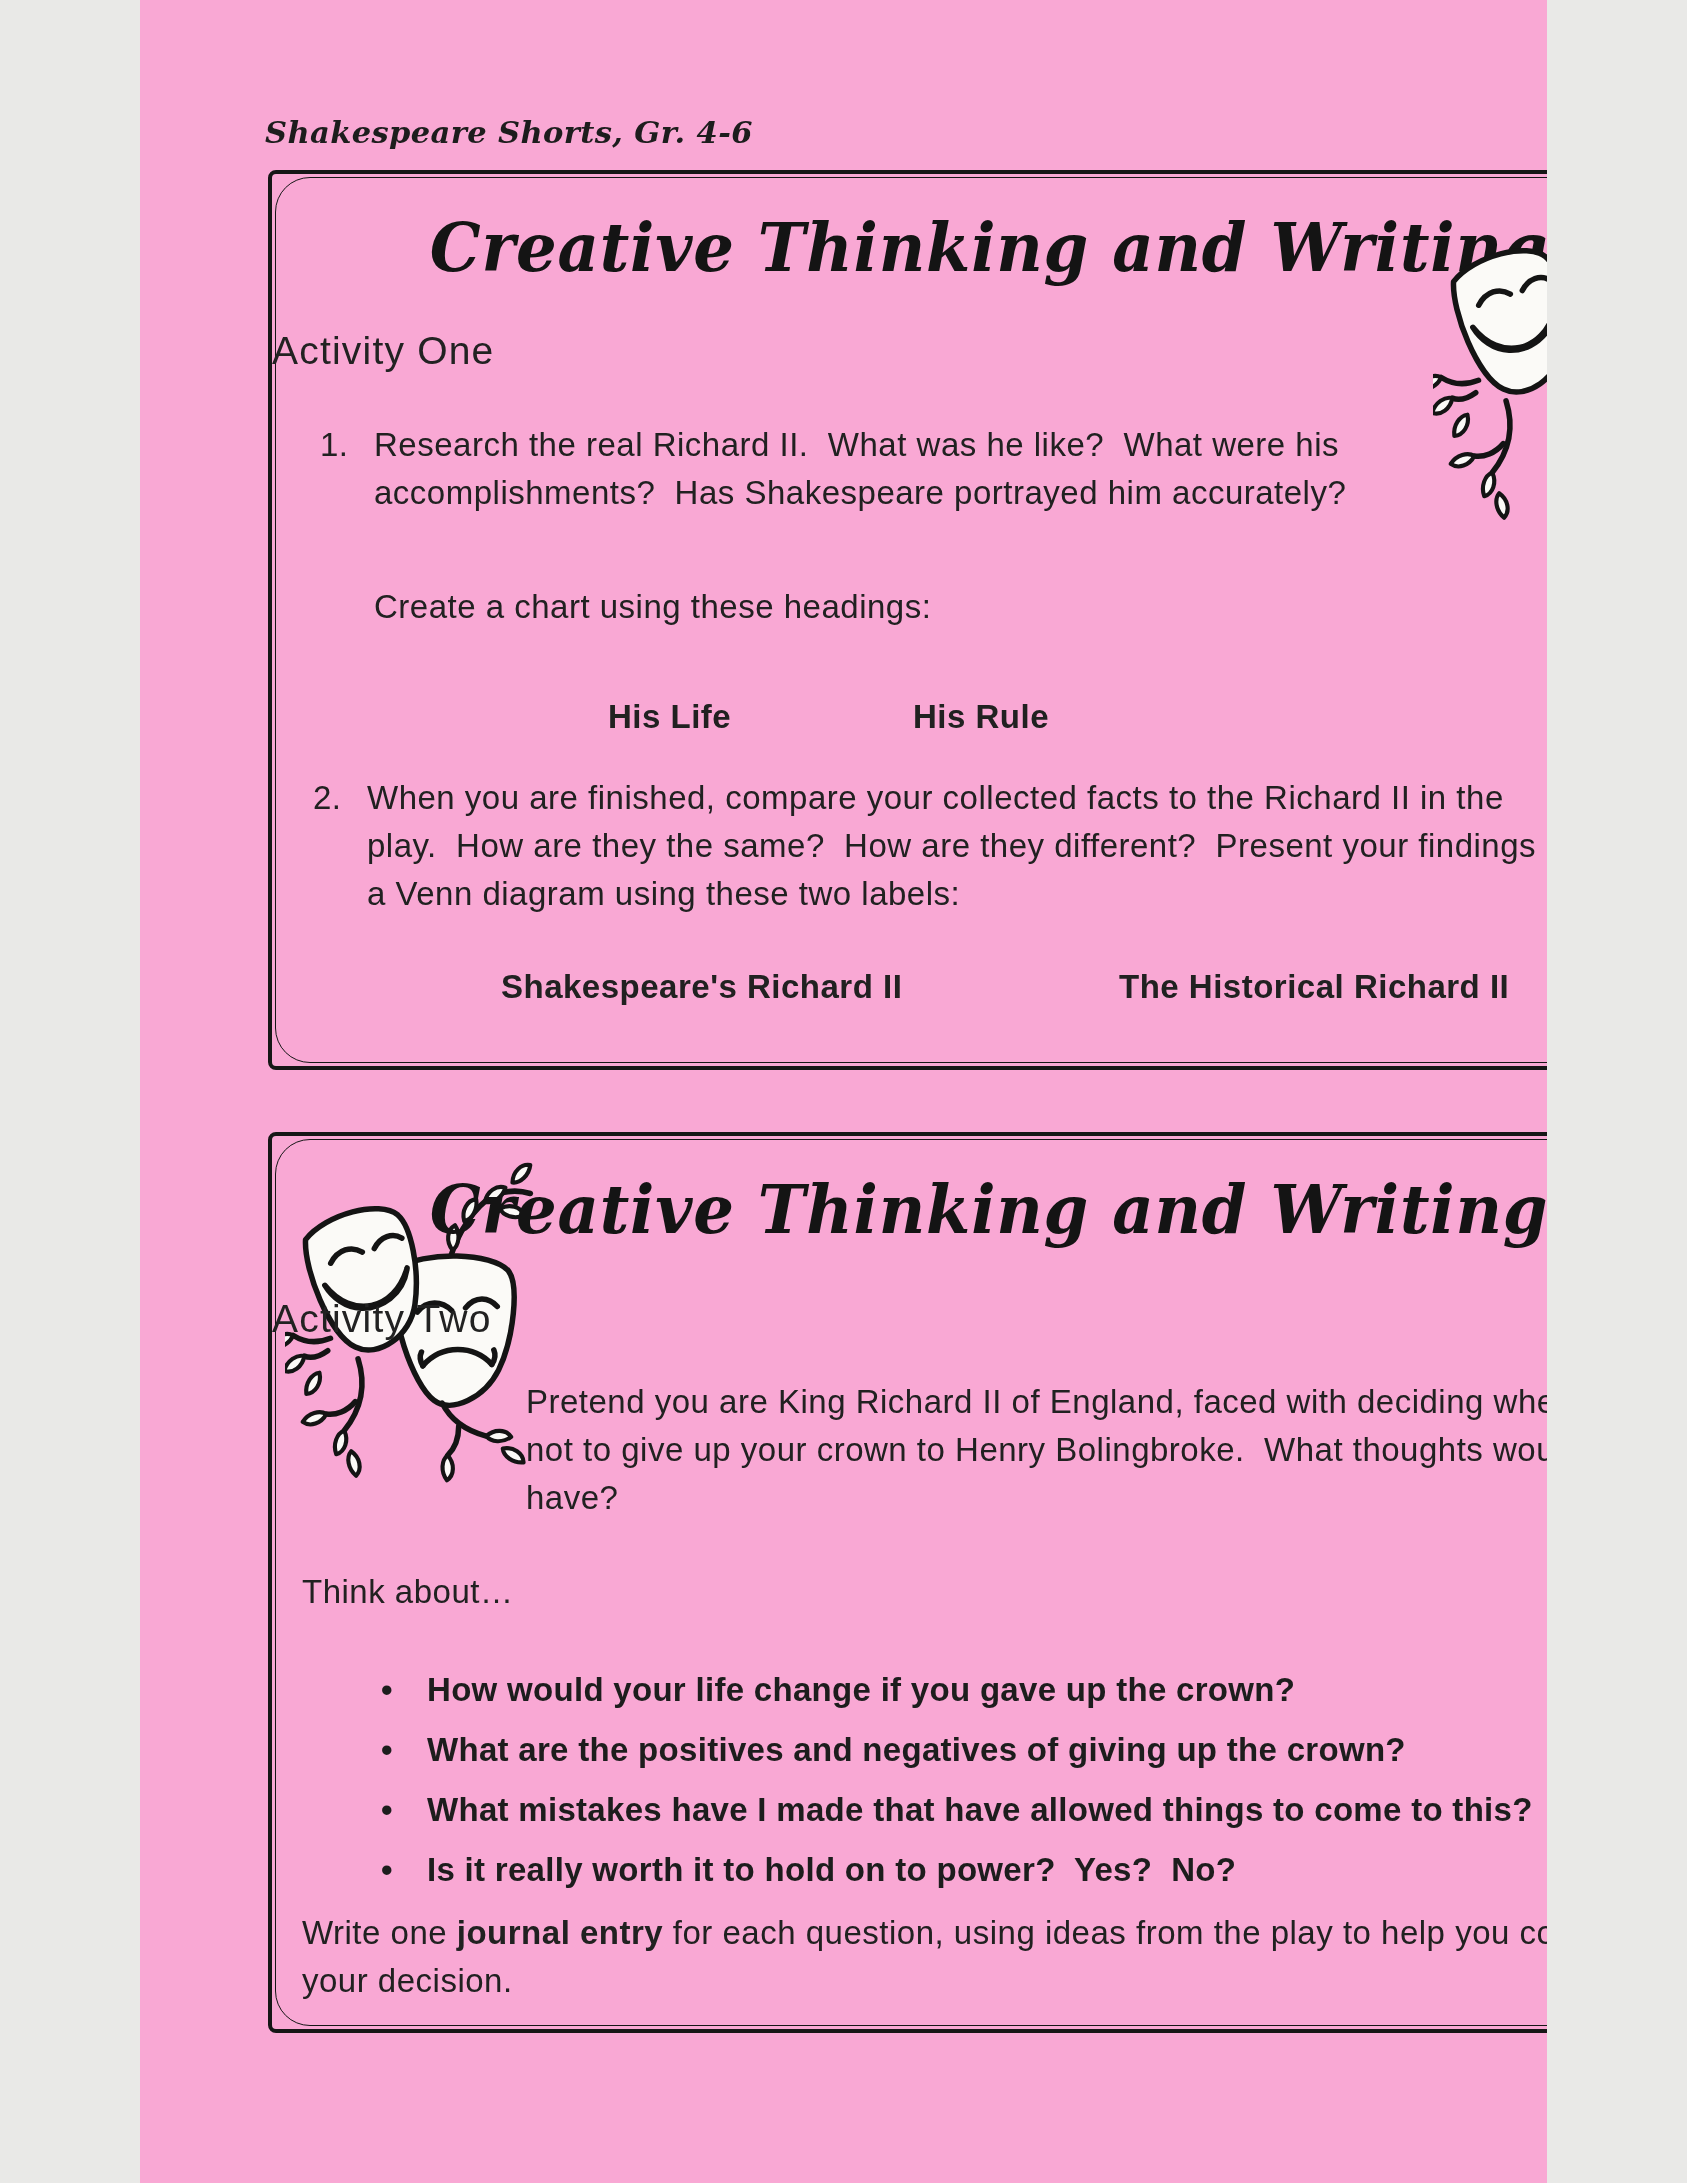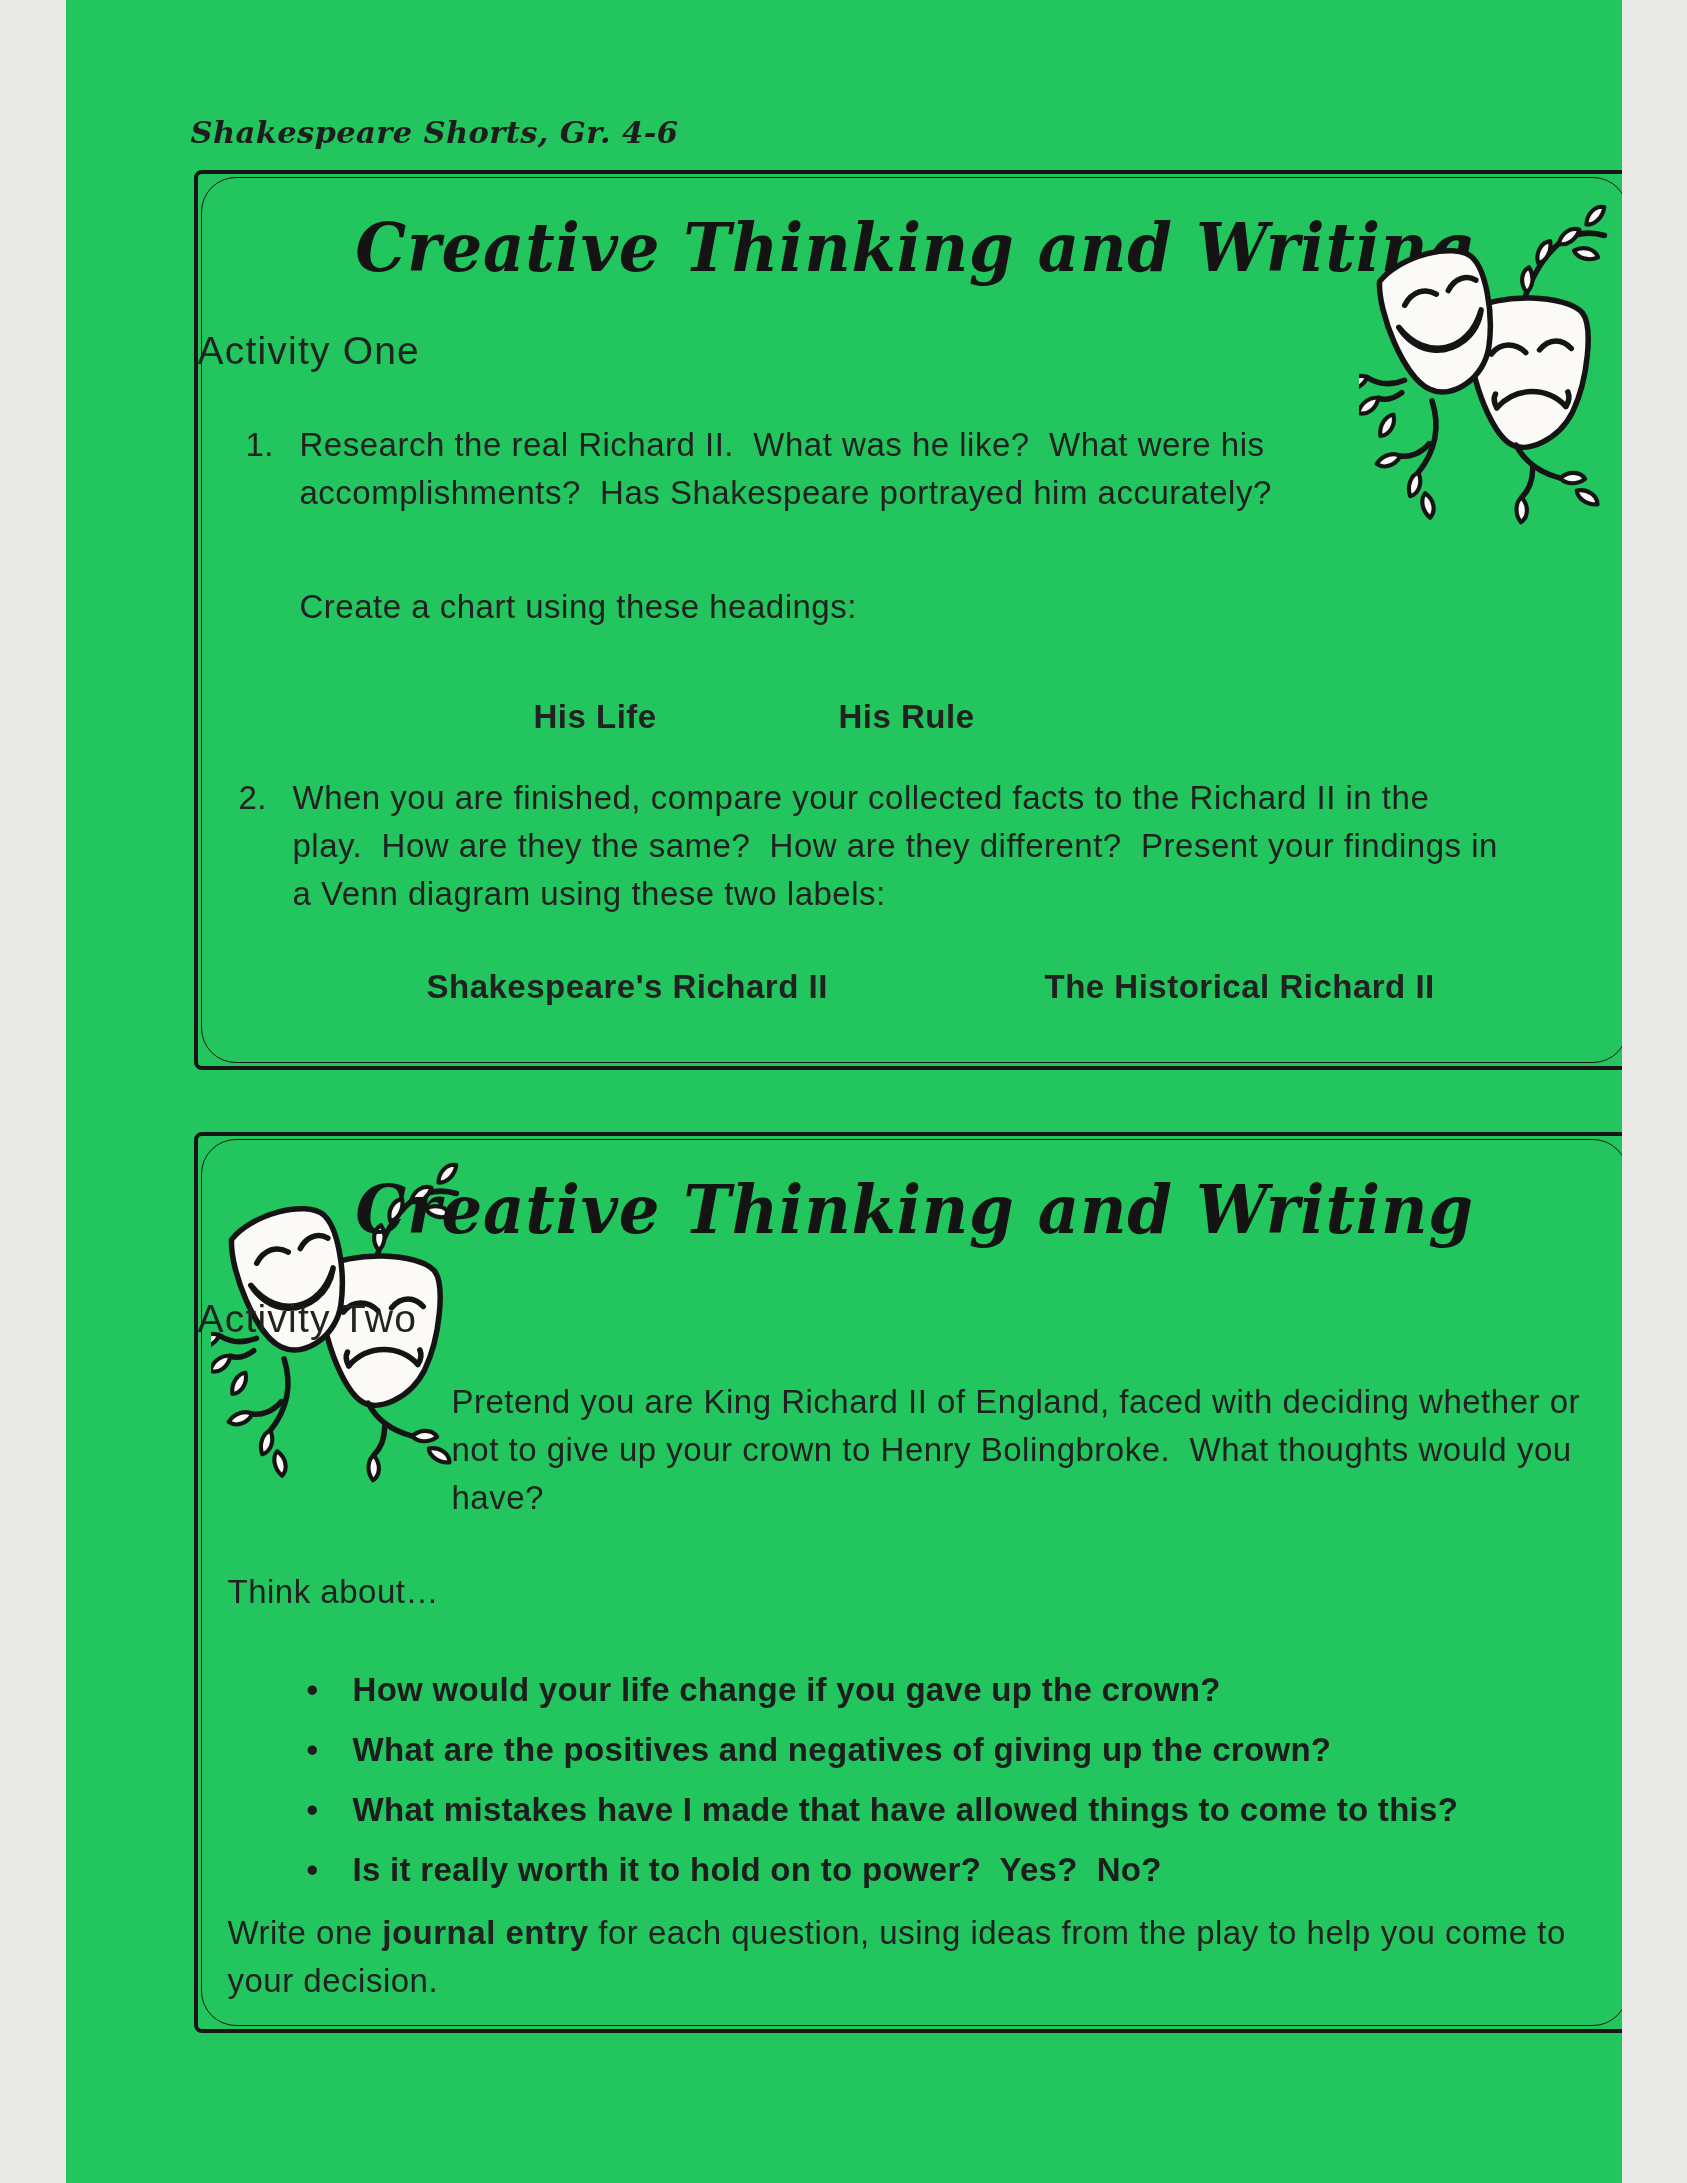--- a/index.html
+++ b/index.html
@@ -1,21 +1,21 @@
 <!DOCTYPE html>
 <html style="font-size:13px"><head>
 <meta charset="utf-8">
 <style>
   html,body{margin:0;padding:0;}
   body{background:#e9e9e7;}
   #page{
     position:relative;
-    width:1556px;height:2183px;
+    width:1407px;height:2183px;
     margin:0 auto;
-    background:#22c55e;
+    background:#f9a8d4;
     overflow:hidden;
     color:#1d1d1d;
     font-family:"Liberation Sans",sans-serif;
   }
   .doc-tag{
     position:absolute;left:125px;top:114px;
     font:italic 700 30.5px "DejaVu Serif",serif;
     letter-spacing:0.4px;
   }
   

